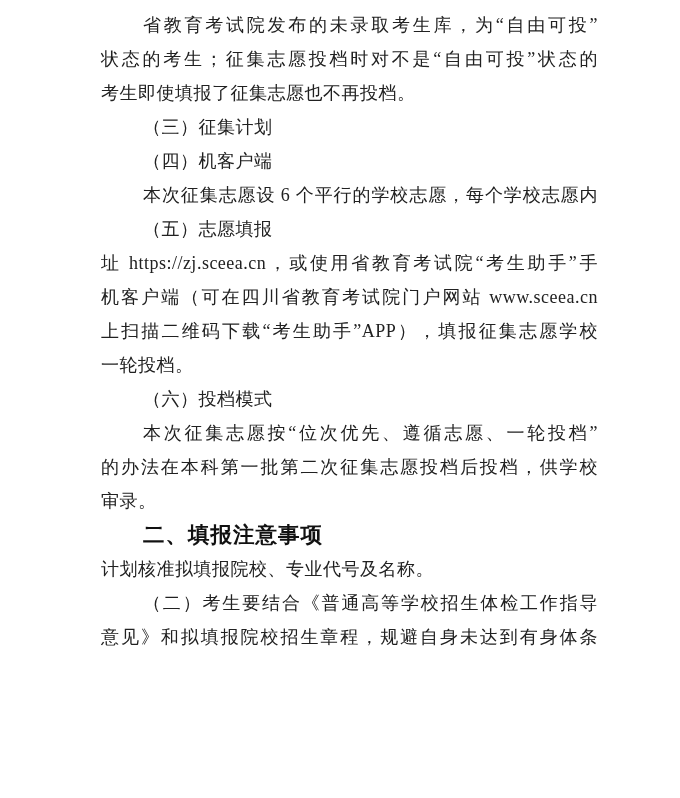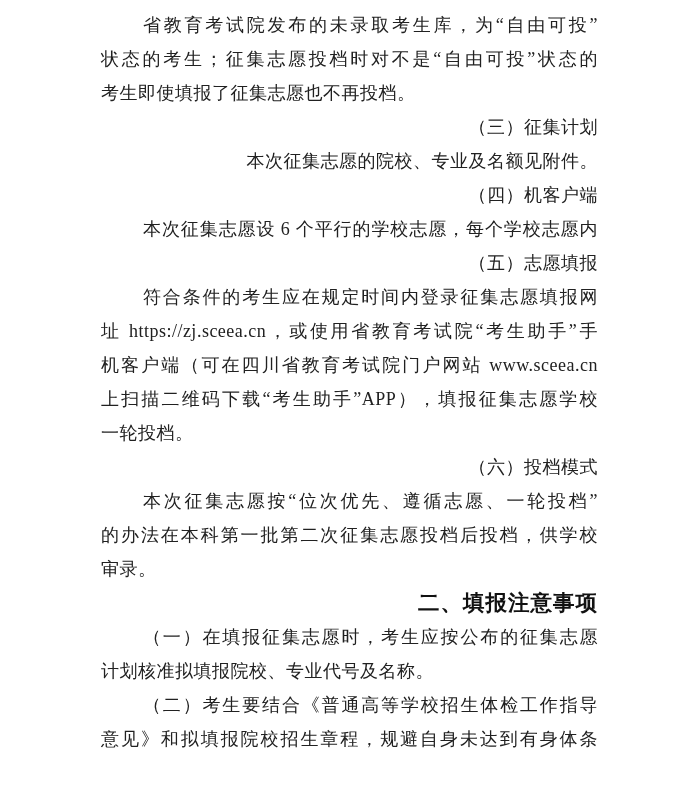--- a/index.html
+++ b/index.html
@@ -30,51 +30,47 @@
     white-space: nowrap;
     overflow: visible;
   }
   .line.j {
     white-space: normal;
     text-align: justify;
     text-align-last: justify;
   }
   .line.indent {
     text-indent: 42px;
-    text-align: right;
   }
   .line.bold {
     font-family: Liberation Sans, sans-serif;
     font-weight: bold;
     color: #111111;
     font-size: 21.5px;
     letter-spacing: 1px;
   }
 </style>
 </head>
 <body>
 
 <div class="page">
   <div class="textblock">
       <div class="line indent j">省教育考试院发布的未录取考生库，为“自由可投”</div>
       <div class="line j">状态的考生；征集志愿投档时对不是“自由可投”状态的</div>
       <div class="line">考生即使填报了征集志愿也不再投档。</div>
       <div class="line indent">（三）征集计划</div>
-      <div class="line indent">本次征集志愿的院校、专业及名额见附件。</div>
       <div class="line indent">（四）机客户端</div>
       <div class="line indent j">本次征集志愿设 6 个平行的学校志愿，每个学校志愿内</div>
       <div class="line indent">（五）志愿填报</div>
-      <div class="line indent j">符合条件的考生应在规定时间内登录征集志愿填报网</div>
       <div class="line j">址 https://zj.sceea.cn，或使用省教育考试院“考生助手”手</div>
       <div class="line j">机客户端（可在四川省教育考试院门户网站 www.sceea.cn</div>
       <div class="line j">上扫描二维码下载“考生助手”APP），填报征集志愿学校</div>
       <div class="line">一轮投档。</div>
       <div class="line indent">（六）投档模式</div>
       <div class="line indent j">本次征集志愿按“位次优先、遵循志愿、一轮投档”</div>
       <div class="line j">的办法在本科第一批第二次征集志愿投档后投档，供学校</div>
       <div class="line">审录。</div>
       <div class="line indent bold">二、填报注意事项</div>
-      <div class="line indent j">（一）在填报征集志愿时，考生应按公布的征集志愿</div>
       <div class="line">计划核准拟填报院校、专业代号及名称。</div>
       <div class="line indent j">（二）考生要结合《普通高等学校招生体检工作指导</div>
       <div class="line j">意见》和拟填报院校招生章程，规避自身未达到有身体条</div>
     </div>
 </div>
 
 </body></html>

